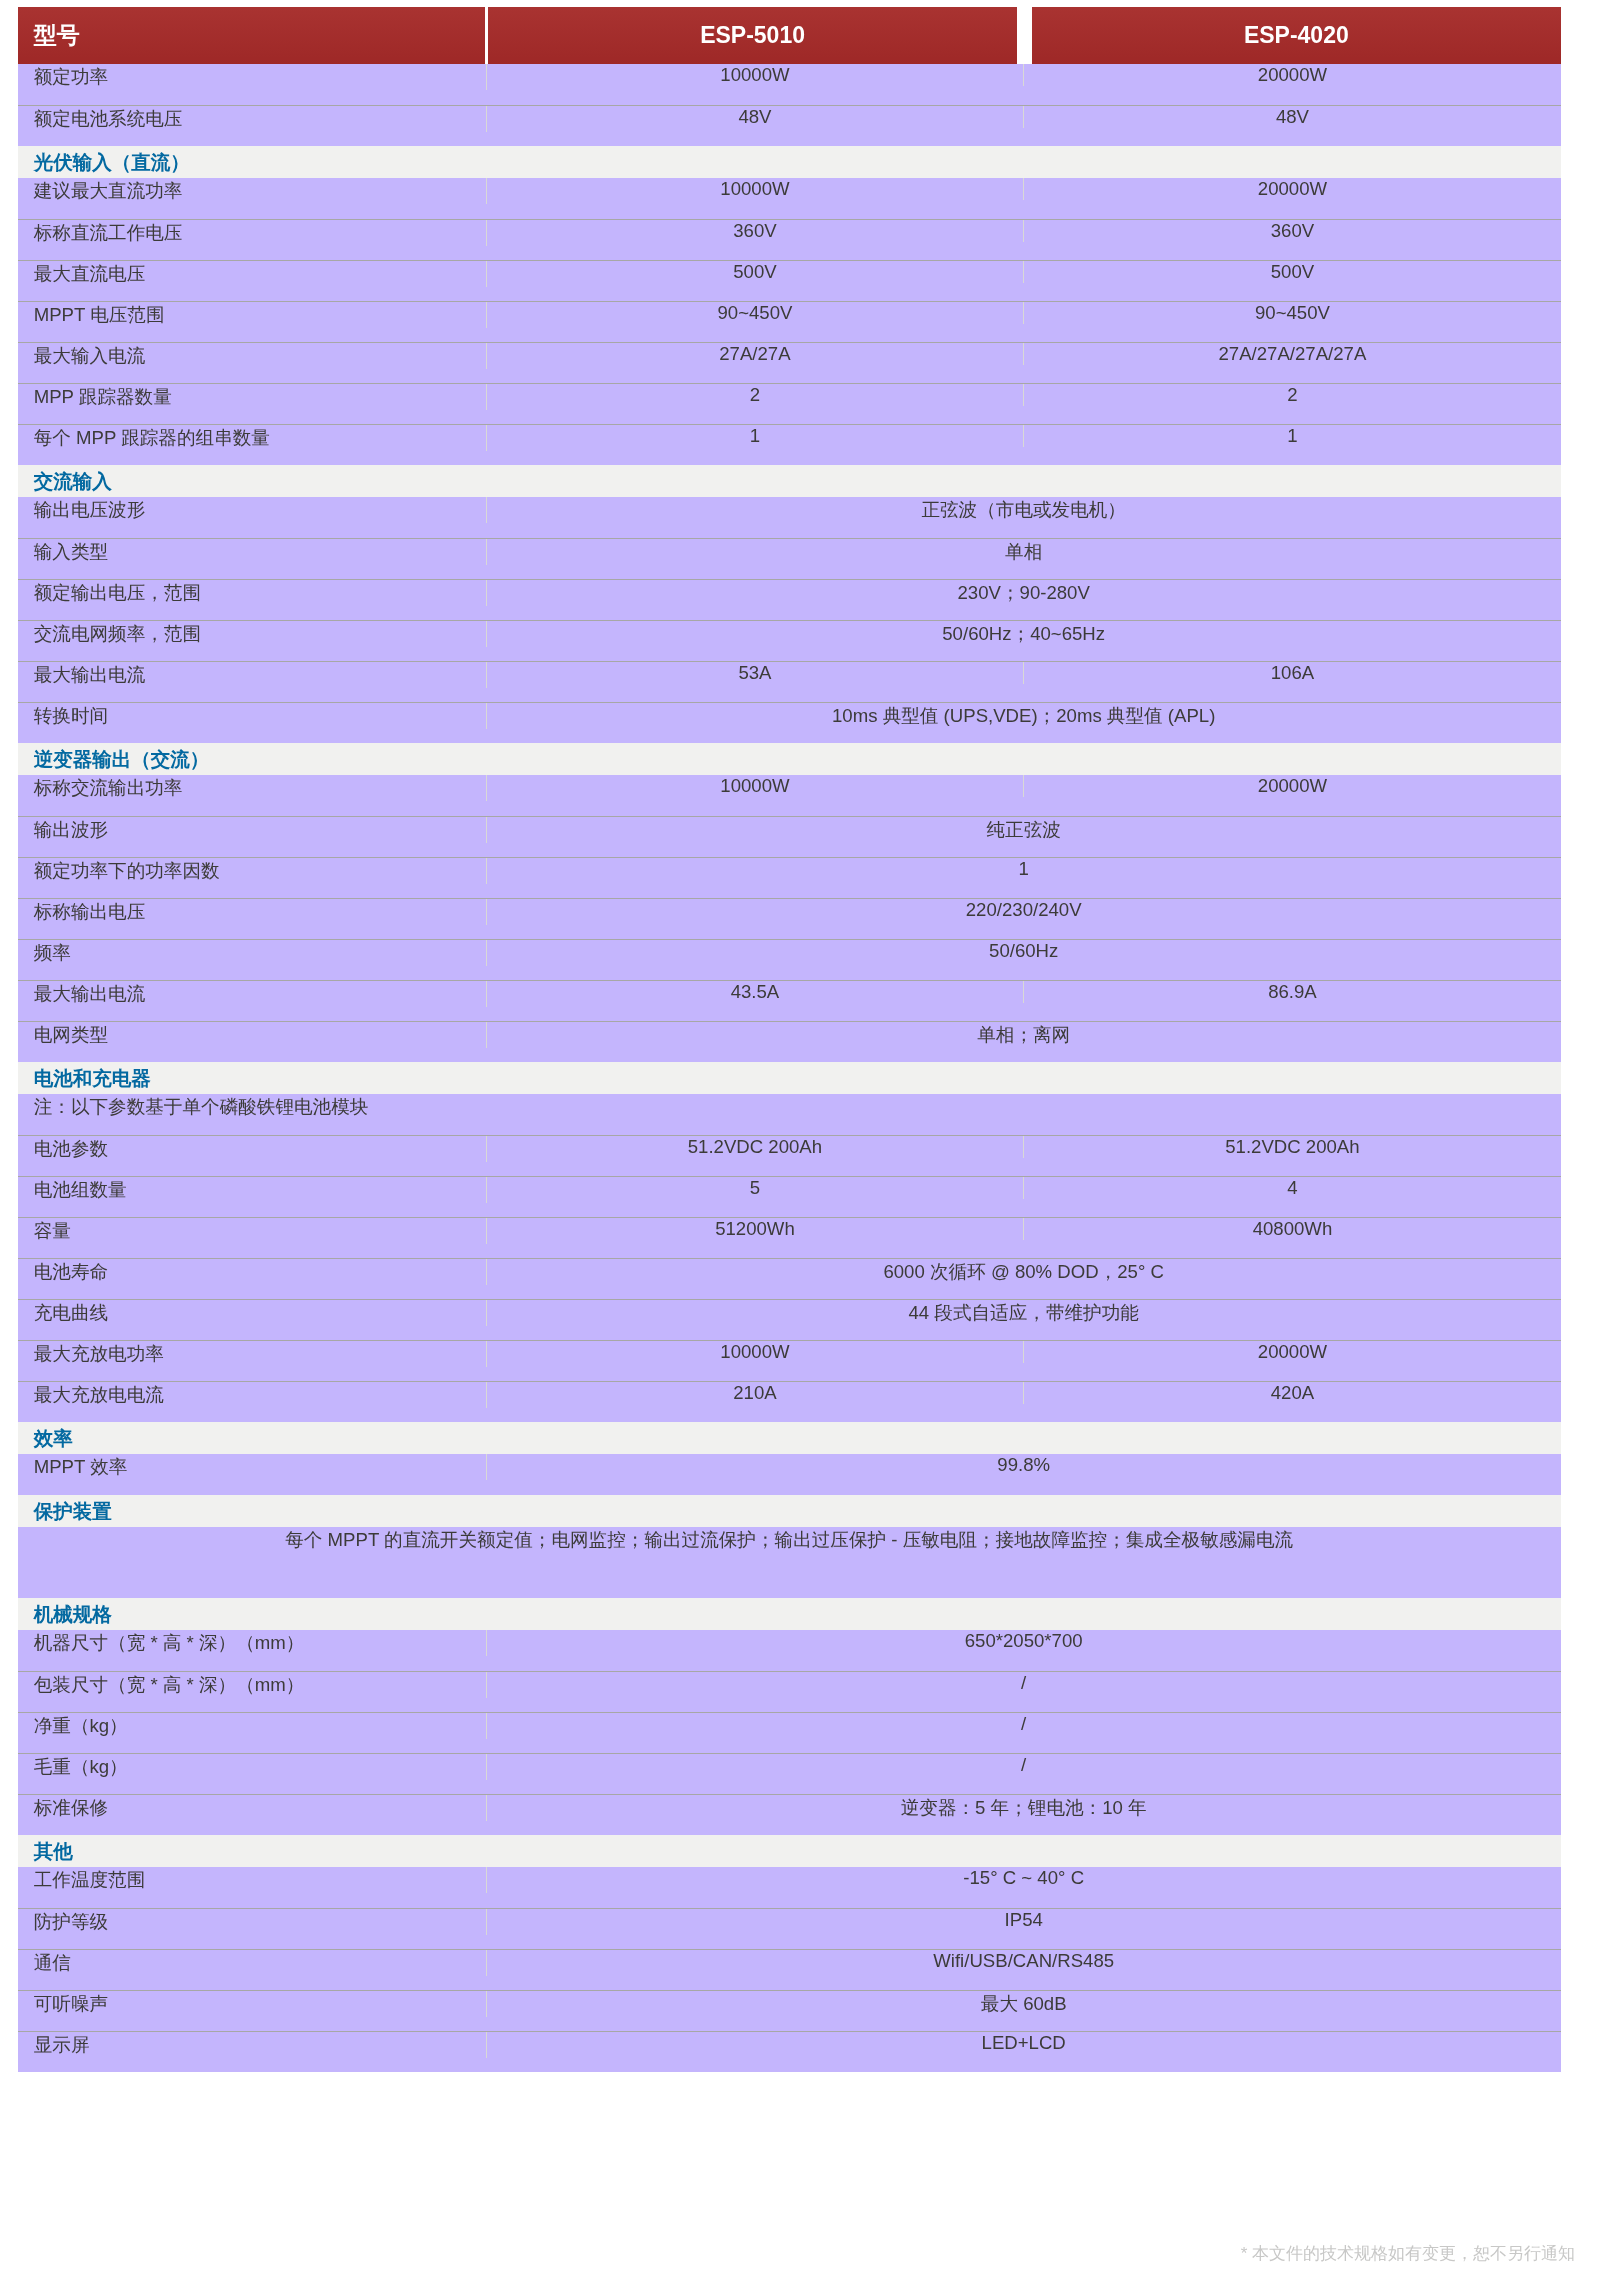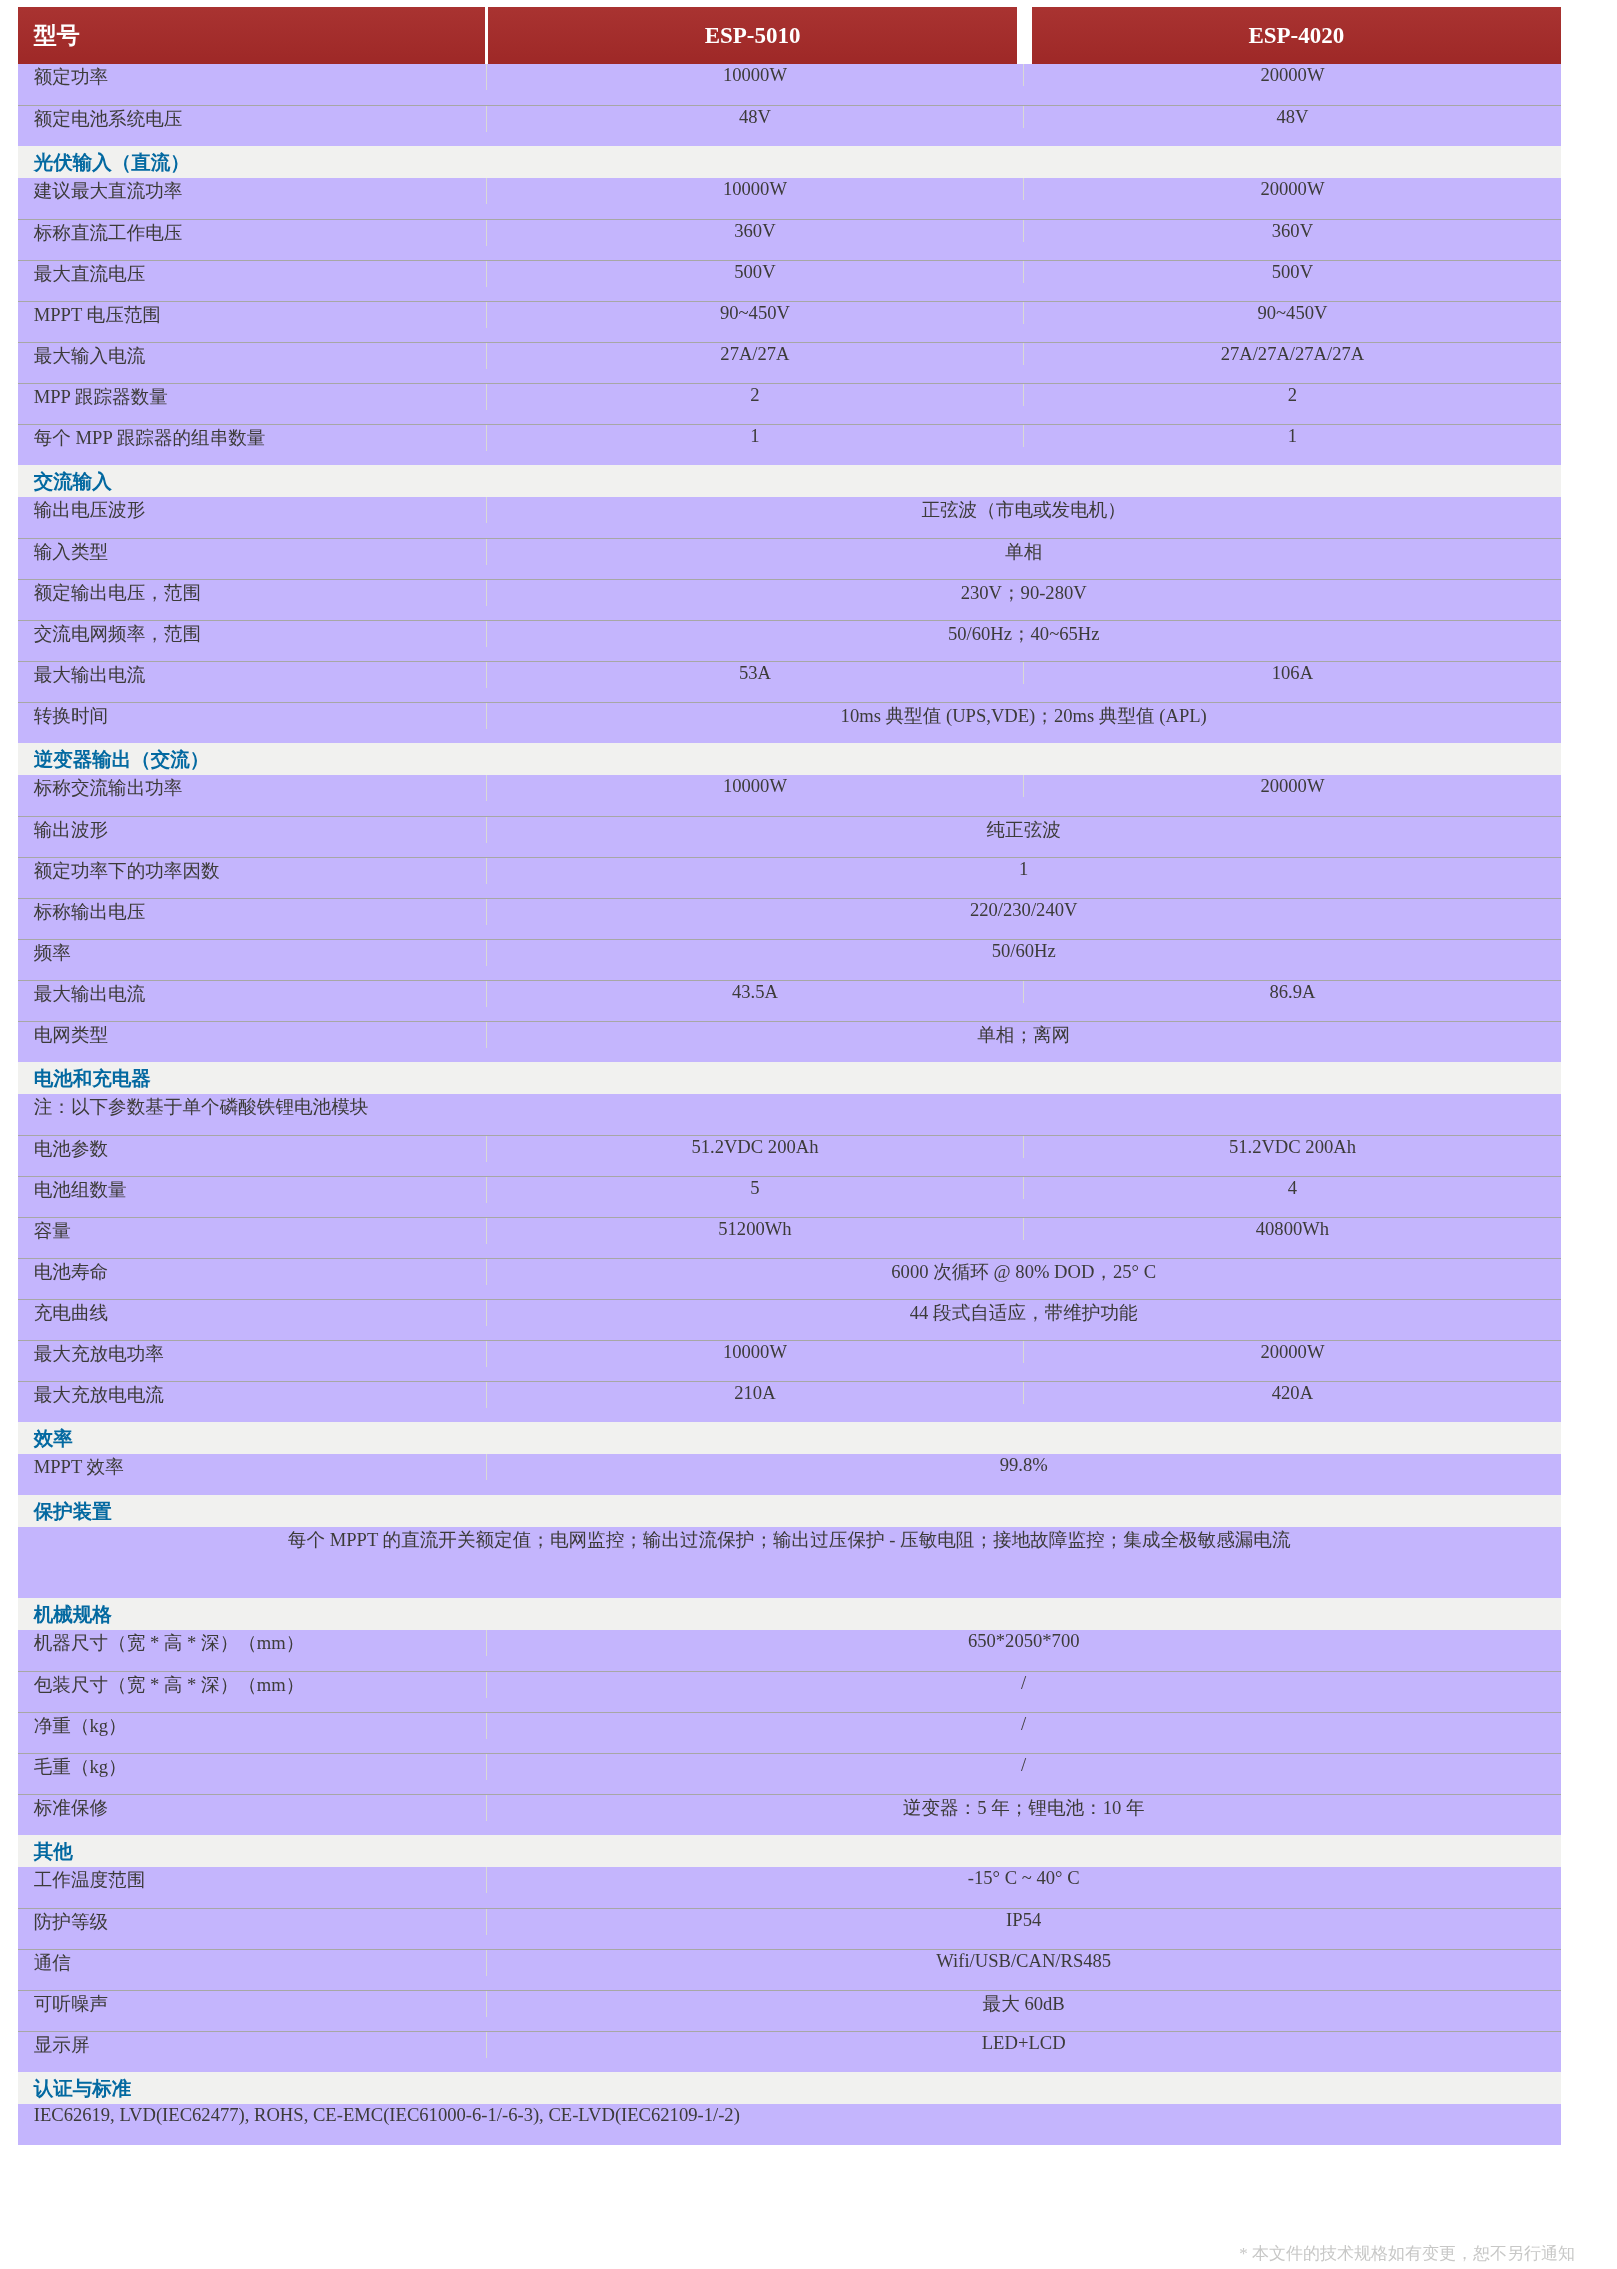--- a/index.html
+++ b/index.html
@@ -3,21 +3,21 @@
 <meta charset="utf-8">
 <style>
   html,body{
     margin:0; padding:0;
     width:1617px; height:2270px;
     background:#ffffff;
     font-family:"Liberation Sans","DejaVu Sans",sans-serif;
     color:#3c3b39;
     overflow:hidden;
   }
-  .page{ position:relative; width:1587px; height:2270px;font-family:Liberation Serif, serif; }
+  .page{ position:relative; width:1587px; height:2270px; }
   .spec-table{ position:absolute; left:17.7px; top:7px; width:1543px; }
 
   
   .thead{ display:flex; height:57px; }
   .th{
     background:linear-gradient(#a93331,#9e2827);
     color:#ffffff; font-weight:bold; font-size:23px;
     display:flex; align-items:center; justify-content:center;
     box-sizing:border-box;
   }
@@ -318,30 +318,20 @@
             <div class="row">
               <div class="cell lab">可听噪声</div>
               <div class="cell spanv">最大 60dB</div>
             </div>
             <div class="row">
               <div class="cell lab">显示屏</div>
               <div class="cell spanv">LED+LCD</div>
             </div>
           </div>
         </div>
-        <div class="section">
-          <div class="bar">
-            <div class="bar-t">认证与标准</div>
-          </div>
-          <div class="rows">
-            <div class="row full-left">
-              <div class="cell full">IEC62619, LVD(IEC62477), ROHS, CE-EMC(IEC61000-6-1/-6-3), CE-LVD(IEC62109-1/-2)</div>
-            </div>
-          </div>
-        </div>
       </div>
 
   </div>
 
   <div class="footer-note">* 本文件的技术规格如有变更，恕不另行通知</div>
 
 </div>
 
 
 </body></html>

